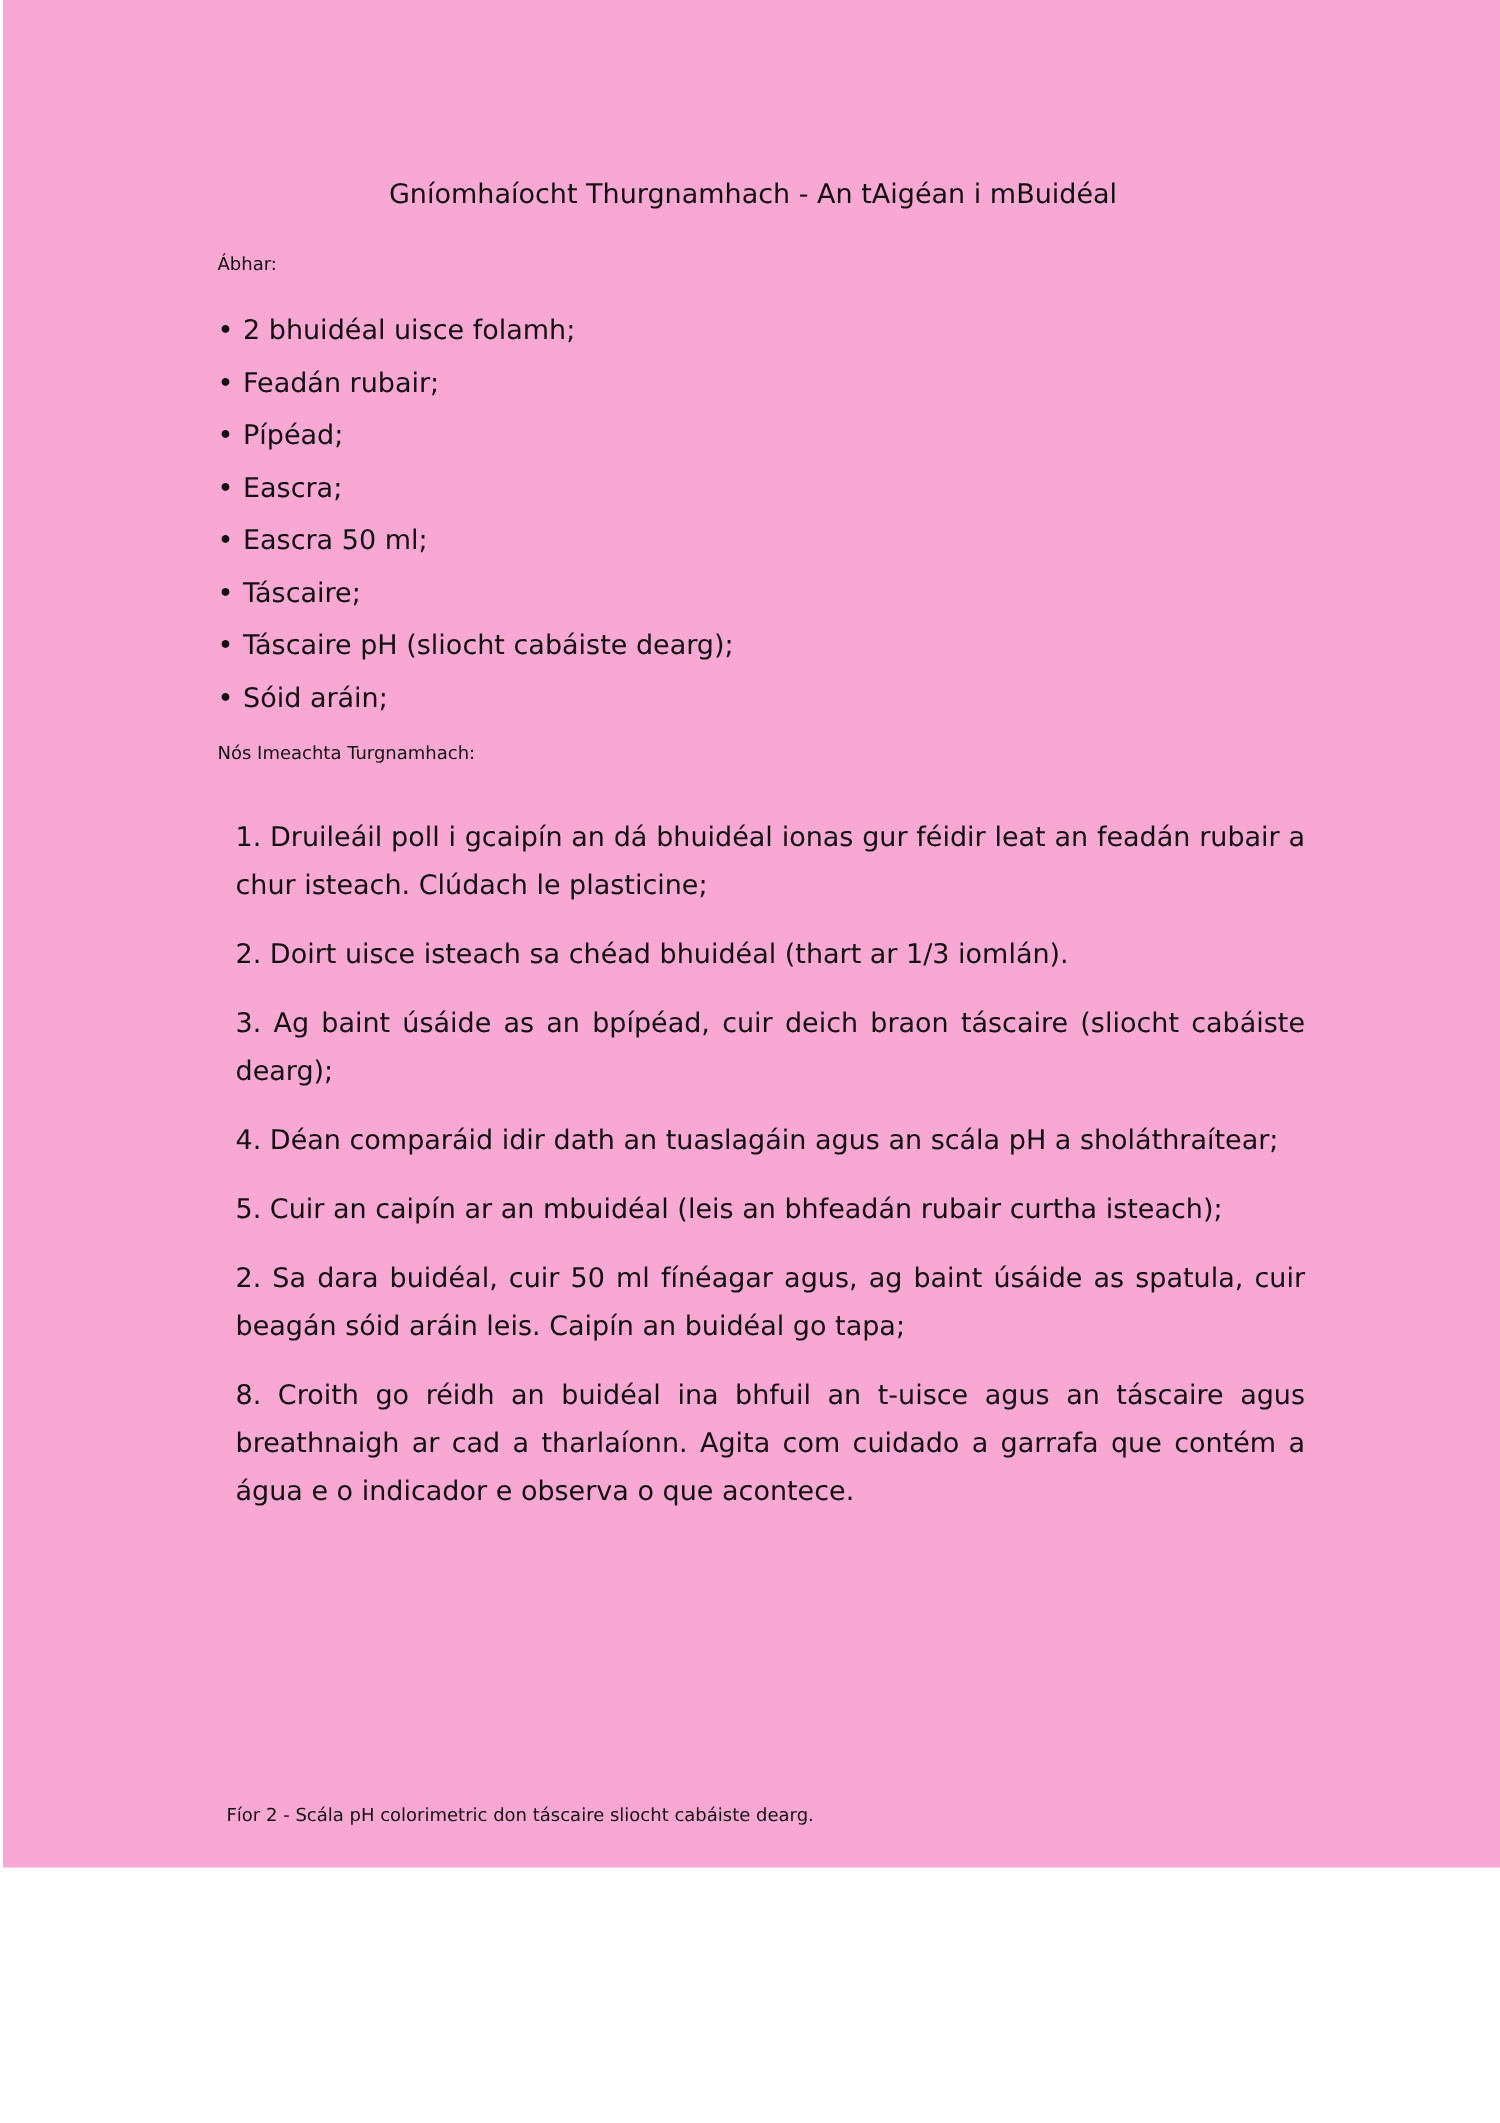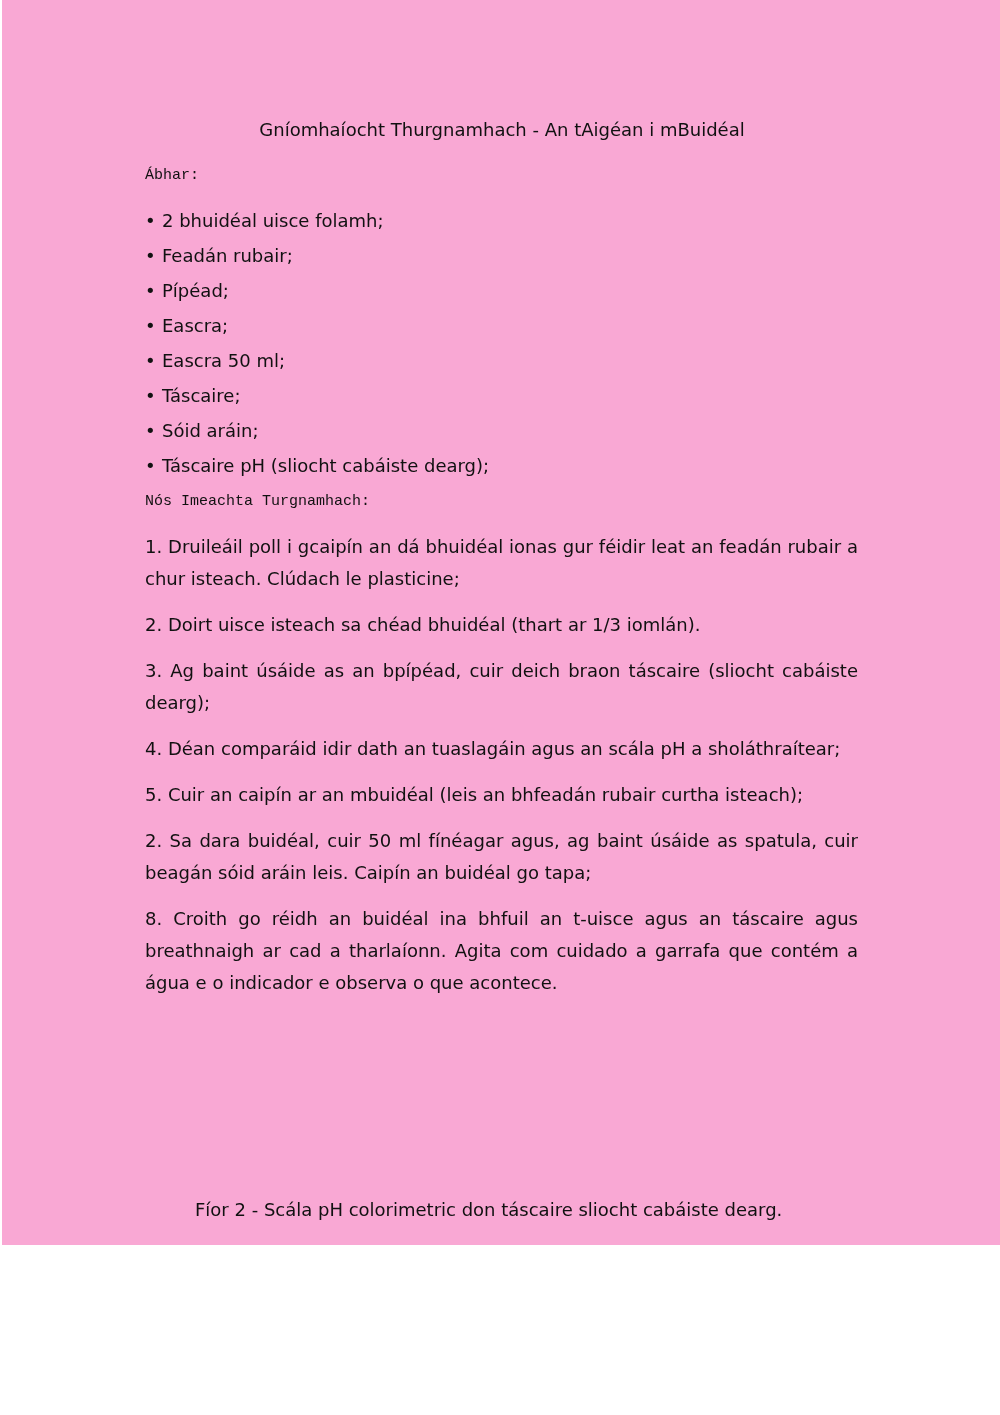--- a/index.html
+++ b/index.html
@@ -29,22 +29,21 @@
       width: 1000px;
       text-align: center;
       font-size: 18px;
       line-height: 24px;
     }
     .block {
       position: absolute;
       left: 143px;
       width: 713px;
       line-height: 32px;
-      font-size: 15px;
-      font-family: Liberation Mono, monospace;
+      font-size: 12px;
     }
     .heading { top: 160px; }
     .materials {
       position: absolute;
       left: 143px;
       top: 206px;
       margin: 0;
       padding: 0;
       list-style: none;
       font-size: 18px;
@@ -56,58 +55,57 @@
     .materials li .bullet {
       display: inline-block;
       width: 17px;
     }
     .procedure-heading { top: 486px; }
     .steps {
       position: absolute;
       left: 143px;
       top: 531px;
       width: 713px;
-      margin: 0;
+      margin: 12px;
       padding: 0;
       list-style: none;
     }
     .steps li {
       text-align: justify;
       line-height: 32px;
       margin-bottom: 14px;
       font-size: 18px;
     }
     .steps li.last-line-left { text-align: justify; text-align-last: left; }
     .caption {
       position: absolute;
       left: 149px;
       top: 1196px;
-      font-size: 18px;
+      font-size: 12px;
       line-height: 28px;
-      margin-left: 44px;
     }
   </style>
 </head>
 <body>
 
 <div class="page">
 
   <div class="title">Gníomhaíocht Thurgnamhach - An tAigéan i mBuidéal</div>
 
   <div class="block heading">Ábhar:</div>
 
   <ul class="materials">
     <li><span class="bullet">•</span><span>2 bhuidéal uisce folamh;</span></li>
     <li><span class="bullet">•</span><span>Feadán rubair;</span></li>
     <li><span class="bullet">•</span><span>Pípéad;</span></li>
     <li><span class="bullet">•</span><span>Eascra;</span></li>
     <li><span class="bullet">•</span><span>Eascra 50 ml;</span></li>
     <li><span class="bullet">•</span><span>Táscaire;</span></li>
+    <li><span class="bullet">•</span><span>Táscaire pH (sliocht cabáiste dearg);</span></li>
     <li><span class="bullet">•</span><span>Sóid aráin;</span></li>
-    <li><span class="bullet">•</span><span>Táscaire pH (sliocht cabáiste dearg);</span></li>
   </ul>
 
   <div class="block procedure-heading">Nós Imeachta Turgnamhach:</div>
 
   <ol class="steps">
     <li class="last-line-left">1. Druileáil poll i gcaipín an dá bhuidéal ionas gur féidir leat an feadán rubair a chur isteach. Clúdach le plasticine;</li>
     <li class="last-line-left">2. Doirt uisce isteach sa chéad bhuidéal (thart ar 1/3 iomlán).</li>
     <li class="last-line-left">3. Ag baint úsáide as an bpípéad, cuir deich braon táscaire (sliocht cabáiste dearg);</li>
     <li class="last-line-left">4. Déan comparáid idir dath an tuaslagáin agus an scála pH a sholáthraítear;</li>
     <li class="last-line-left">5. Cuir an caipín ar an mbuidéal (leis an bhfeadán rubair curtha isteach);</li>

